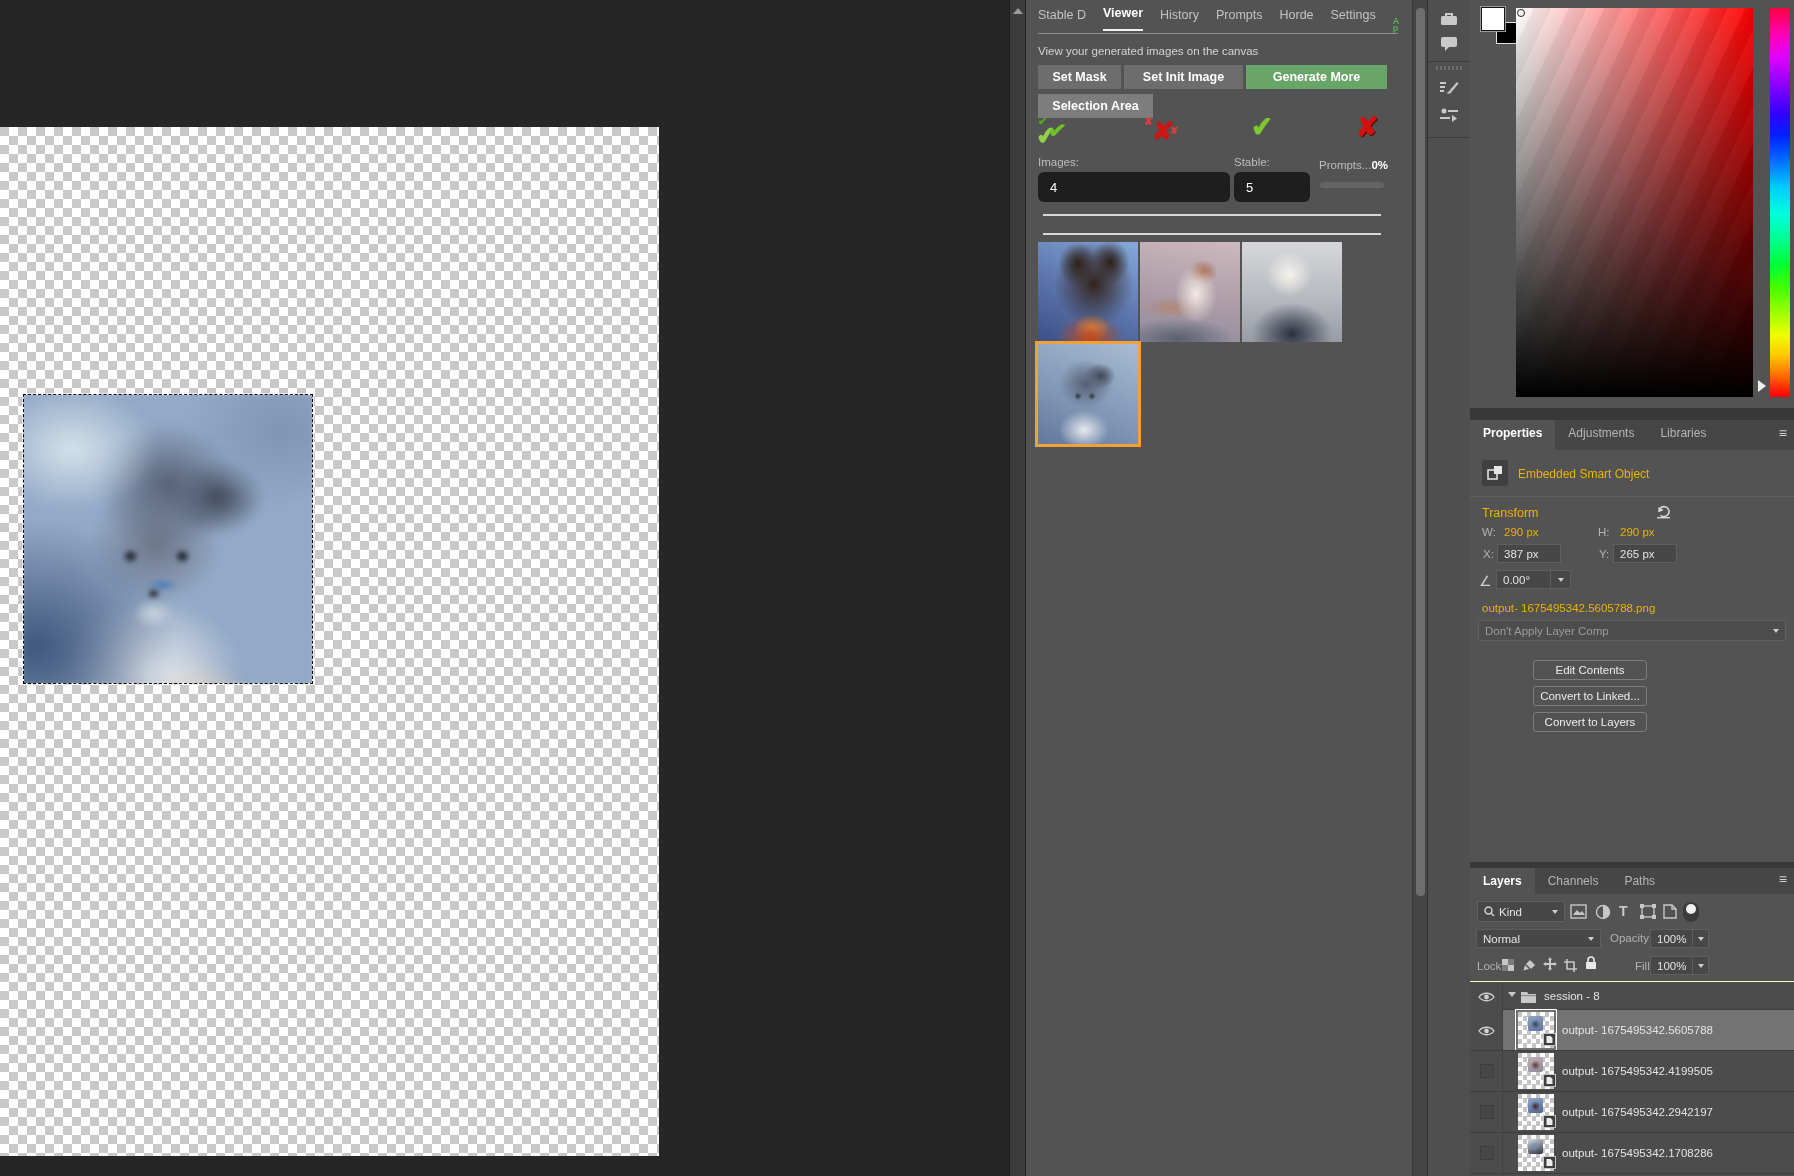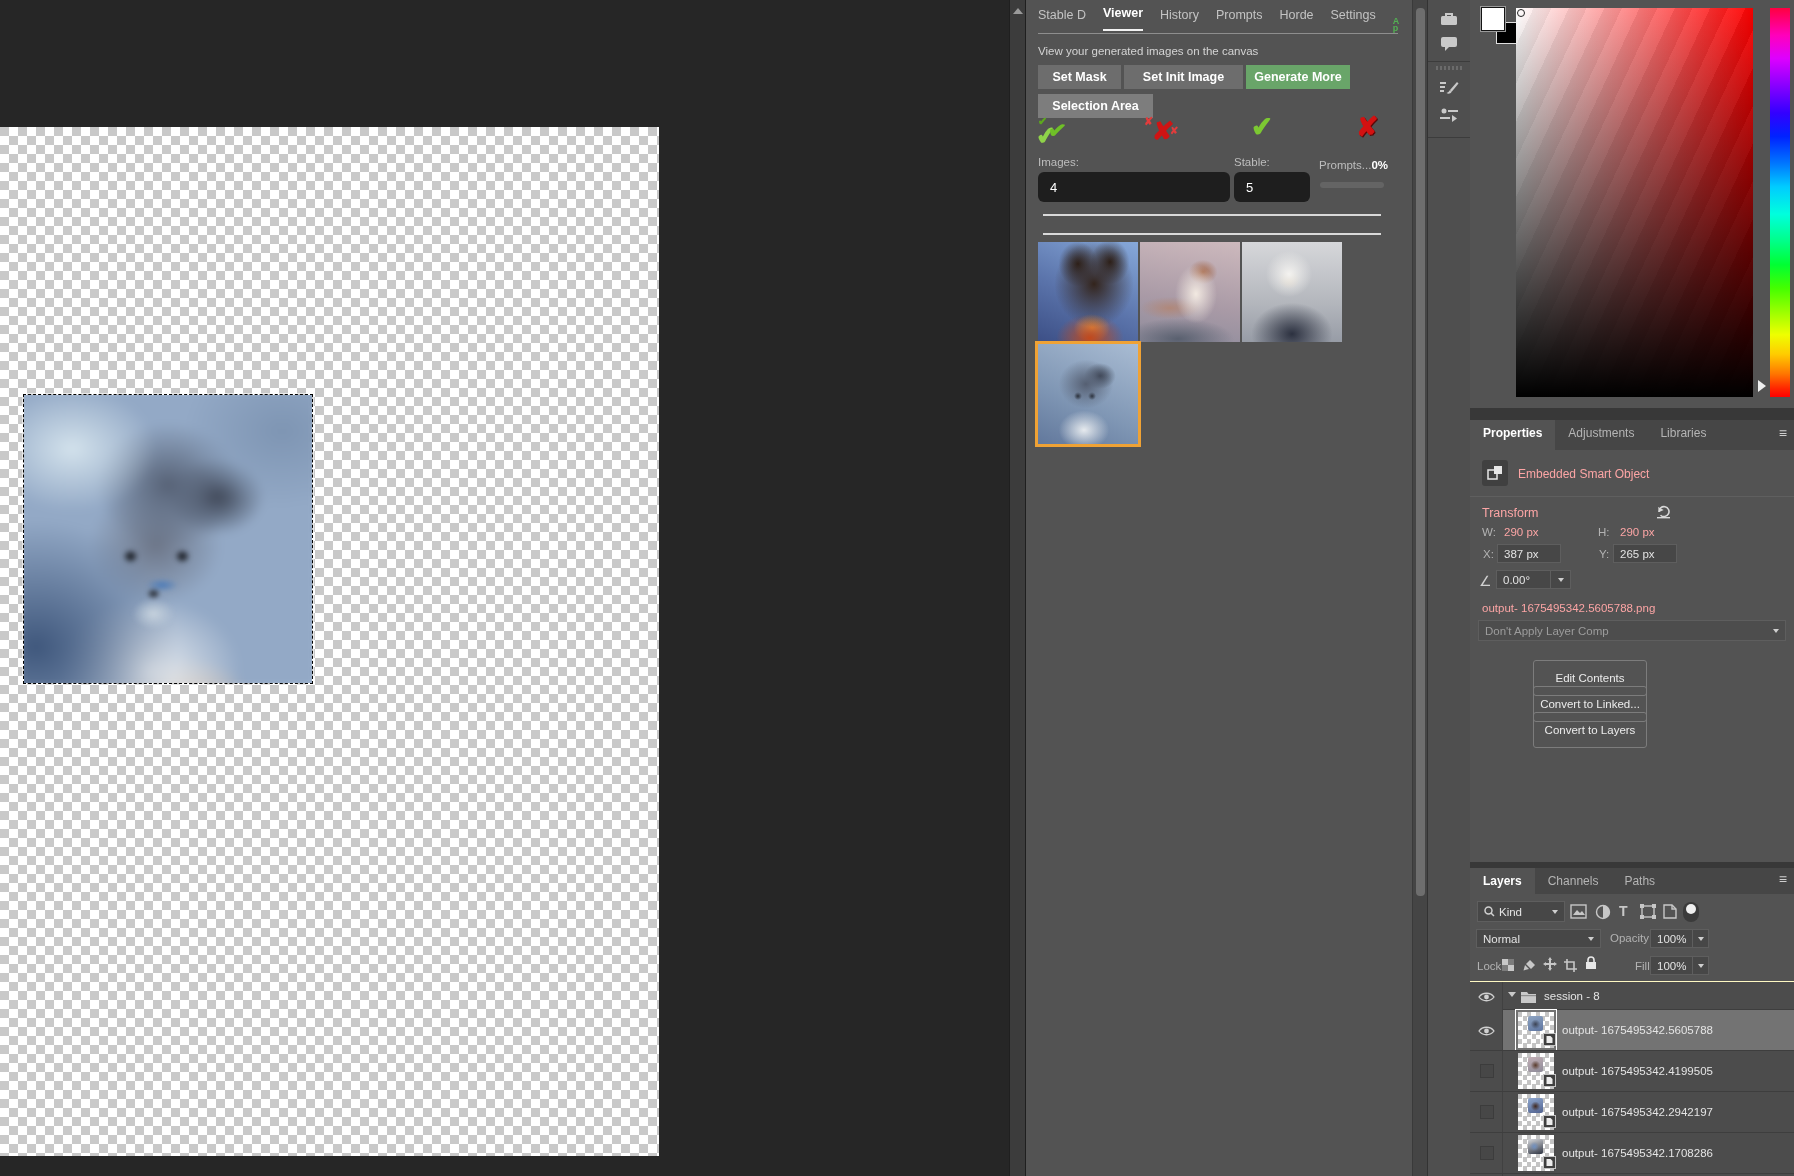--- a/index.html
+++ b/index.html
@@ -55,23 +55,23 @@
 
 #rightcol{left:1470px;top:0;width:324px;height:1176px;background:#383838}
 .panel{position:absolute;left:0;width:324px;background:#535353}
 .tabbar{position:absolute;left:0;top:0;right:0;background:#464646;display:flex;font-size:12px;color:#b5b5b5}
 .tabbar .ptab{padding:6px 13px 7px;white-space:nowrap}
 .tabbar .ptab.active{background:#535353;color:#fff;font-weight:bold}
 .burger{position:absolute;right:7px;top:5px;color:#cfcfcf;font-size:14px;letter-spacing:0}
 .fbox{position:absolute;background:#474747;border:1px solid #5e5e5e;color:#e3e3e3;font-size:11.5px;display:flex;align-items:center;padding:0 6px}
 .chev{width:0;height:0;border:3.5px solid transparent;border-top:4.5px solid #cfcfcf;margin-left:auto;transform:translateY(2px)}
 .chevcell{position:absolute;background:#474747;border:1px solid #5e5e5e;border-left:none;display:flex;align-items:center;justify-content:center}
-.obtn{position:absolute;left:63px;width:114px;height:36px;border:1px solid #7c7c7c;border-radius:3px;color:#ececec;font-size:11.5px;display:flex;align-items:center;justify-content:center;cursor:pointer}
+.obtn{position:absolute;left:63px;width:114px;height:20px;border:1px solid #7c7c7c;border-radius:3px;color:#ececec;font-size:11.5px;display:flex;align-items:center;justify-content:center;cursor:pointer}
 .glabel{position:absolute;font-size:11.5px;color:#b2b2b2}
-.gvalue{position:absolute;font-size:11.5px;color:#fca5a5}
+.gvalue{position:absolute;font-size:11.5px;color:#eab308}
 
 .lrow{position:absolute;left:0;right:0;border-top:1px solid #3e3e3e}
 .lrow.sel{left:33px;background:#737373}
 .eyebox{position:absolute;left:8px;top:50%;transform:translateY(-50%);width:18px;height:14px}
 .emptychk{position:absolute;left:10px;top:50%;transform:translateY(-50%);width:14px;height:14px;background:#474747;border:1px solid #3c3c3c}
 .lthumb{position:absolute;left:48px;top:50%;transform:translateY(-50%);width:36px;height:36px}
 .lthumb .mini{position:absolute;left:10px;top:4px;width:15px;height:15px;border-radius:2px;
  background:radial-gradient(6px 6px at 50% 55%,#3c4354 0%,rgba(60,67,84,0) 80%),linear-gradient(160deg,#8fa5c2,#5d74a0)}
 .lthumb .brackets{position:absolute;inset:-3px;border:1px solid #fff;clip-path:polygon(0 0,100% 0,100% 100%,0 100%,0 30%,8% 30%,8% 8%,92% 8%,92% 92%,8% 92%,8% 30%,0 30%)}
 .sobadge{position:absolute;right:-2px;bottom:-2px}
@@ -106,21 +106,21 @@
         <span>p</span>
       </span>
     <span class="version">v1.1.0</span>
   </div>
   <div class="hsep" style="left:12px;top:33px;width:360px"></div>
 
   <div class="subtitle">View your generated images on the canvas</div>
 
   <div class="pbtn" style="left:12px;top:65px;width:83px">Set Mask</div>
   <div class="pbtn" style="left:98px;top:65px;width:119px">Set Init Image</div>
-  <div class="pbtn green" style="left:220px;top:65px;width:104px">Generate More</div>
+  <div class="pbtn green" style="left:220px;top:65px;width:141px">Generate More</div>
   <div class="pbtn lite" style="left:12px;top:94px;width:115px">Selection Area</div>
 
   <div class="gicon" style="left:10px;top:116px">
     <span class="chk" style="left:0;top:8px;font-size:24px;color:#8fd24a;transform:rotate(-8deg)">✔</span>
     <span class="chk" style="left:12px;top:4px;font-size:22px;color:#6fbf27;transform:rotate(6deg)">✔</span>
     <span class="chk" style="left:2px;top:0;font-size:11px;color:#5da81e">✔</span>
   </div>
   <div class="gicon" style="left:118px;top:116px">
     <span class="chk" style="left:8px;top:2px;font-size:26px;color:#cf1414;transform:rotate(4deg)">✘</span>
     <span class="chk" style="left:0;top:0;font-size:11px;color:#e23c3c">✘</span>

